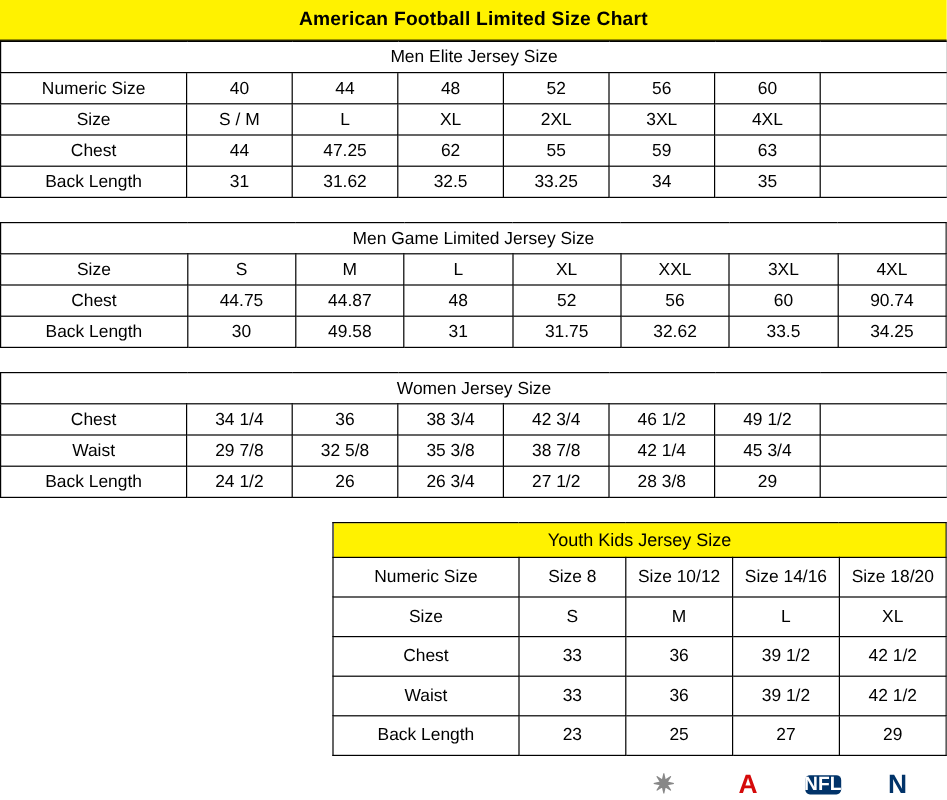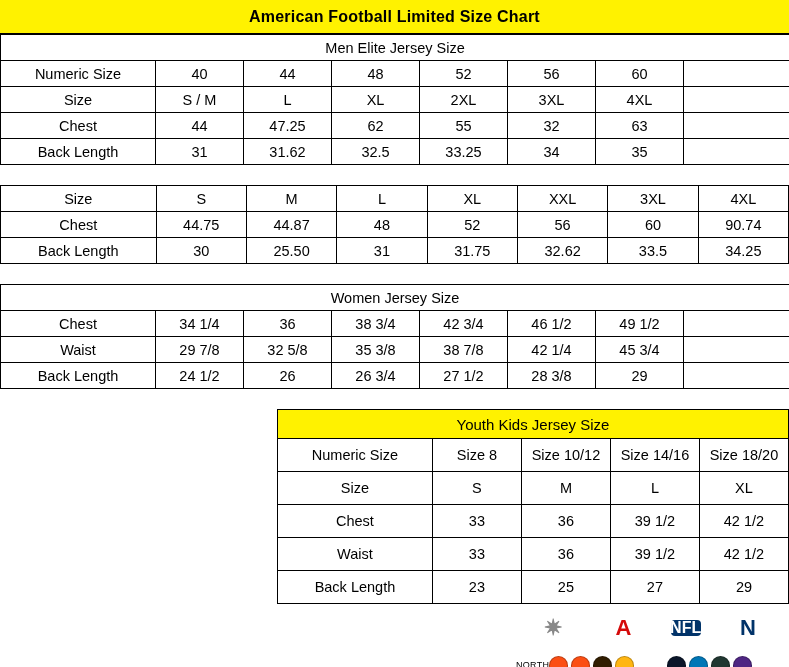--- a/index.html
+++ b/index.html
@@ -219,21 +219,21 @@
         <td>3XL</td>
         <td>4XL</td>
         <td class="blank"></td>
       </tr>
       <tr>
         <td>Chest</td>
         <td>44</td>
         <td>47.25</td>
         <td>62</td>
         <td>55</td>
-        <td>32</td>
+        <td>59</td>
         <td>63</td>
         <td class="blank"></td>
       </tr>
       <tr>
         <td>Back Length</td>
         <td>31</td>
         <td>31.62</td>
         <td>32.5</td>
         <td>33.25</td>
         <td>34</td>
@@ -250,20 +250,23 @@
       <col class="c0">
         <col class="cx">
         <col class="cx">
         <col class="cx">
         <col class="cx">
         <col class="cx">
         <col class="cx">
         <col class="cx">
     </colgroup>
     <tbody>
+      <tr>
+        <td class="section-head" colspan="8">Men Game Limited Jersey Size</td>
+      </tr>
       <tr>
         <td>Size</td>
         <td>S</td>
         <td>M</td>
         <td>L</td>
         <td>XL</td>
         <td>XXL</td>
         <td>3XL</td>
         <td>4XL</td>
       </tr>
@@ -273,21 +276,21 @@
         <td>44.87</td>
         <td>48</td>
         <td>52</td>
         <td>56</td>
         <td>60</td>
         <td>90.74</td>
       </tr>
       <tr>
         <td>Back Length</td>
         <td>30</td>
-        <td>25.50</td>
+        <td>49.58</td>
         <td>31</td>
         <td>31.75</td>
         <td>32.62</td>
         <td>33.5</td>
         <td>34.25</td>
       </tr>
     </tbody>
   </table>
 
   <div class="spacer"></div>

